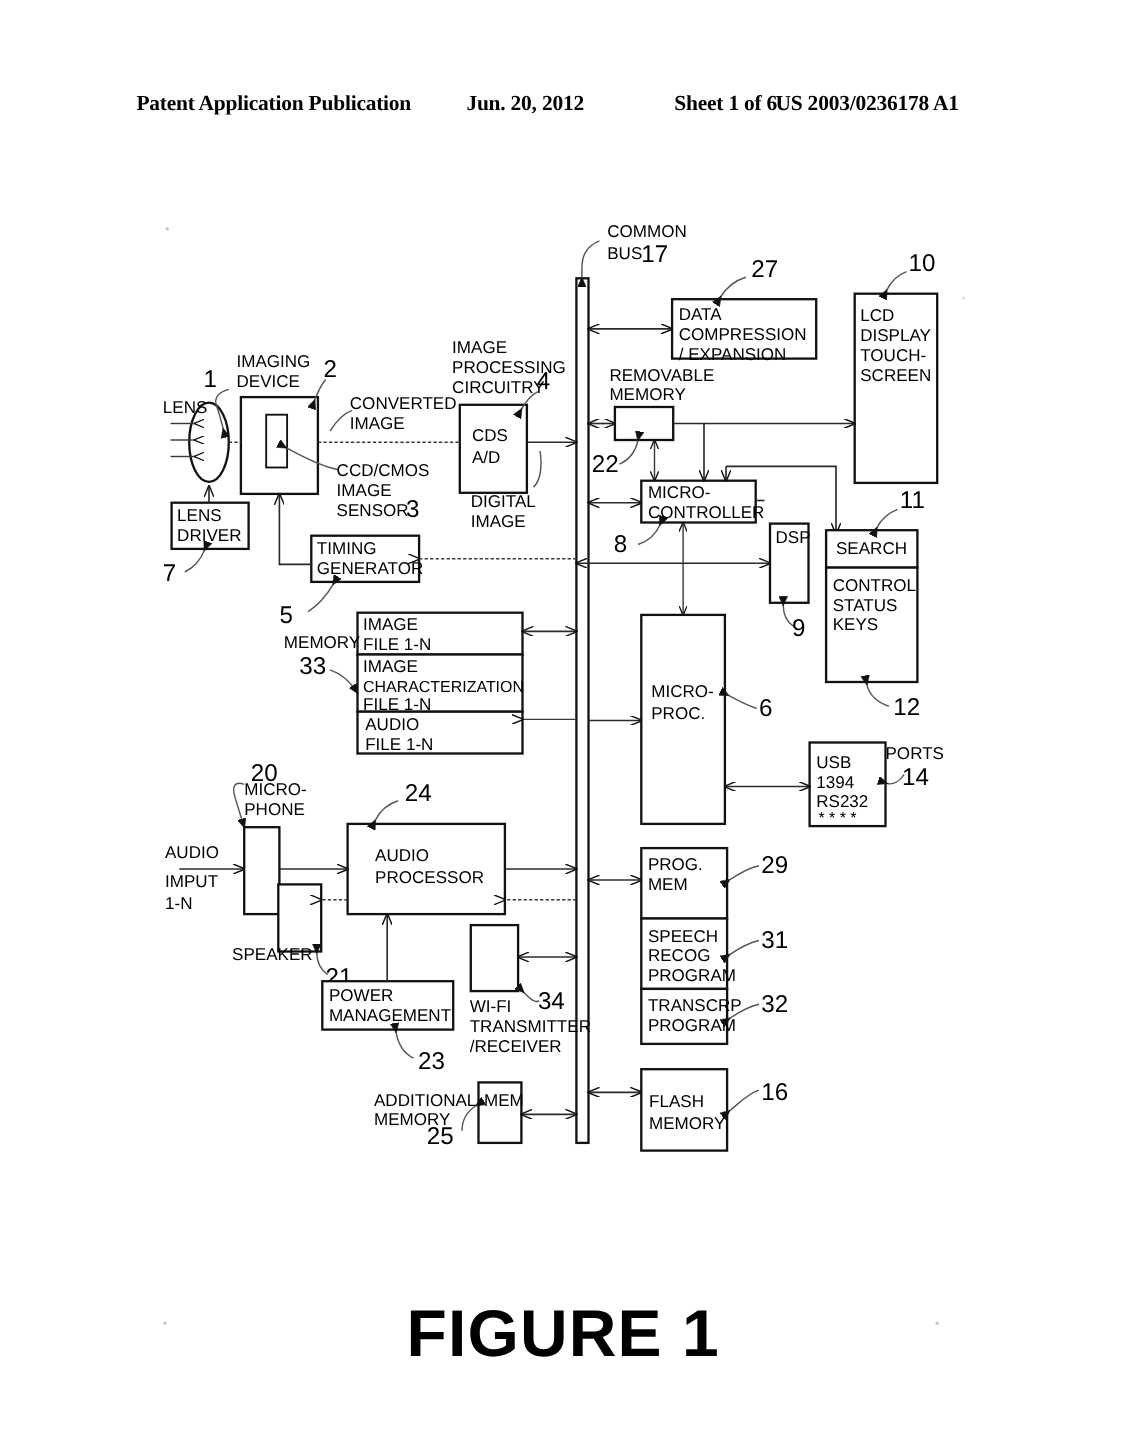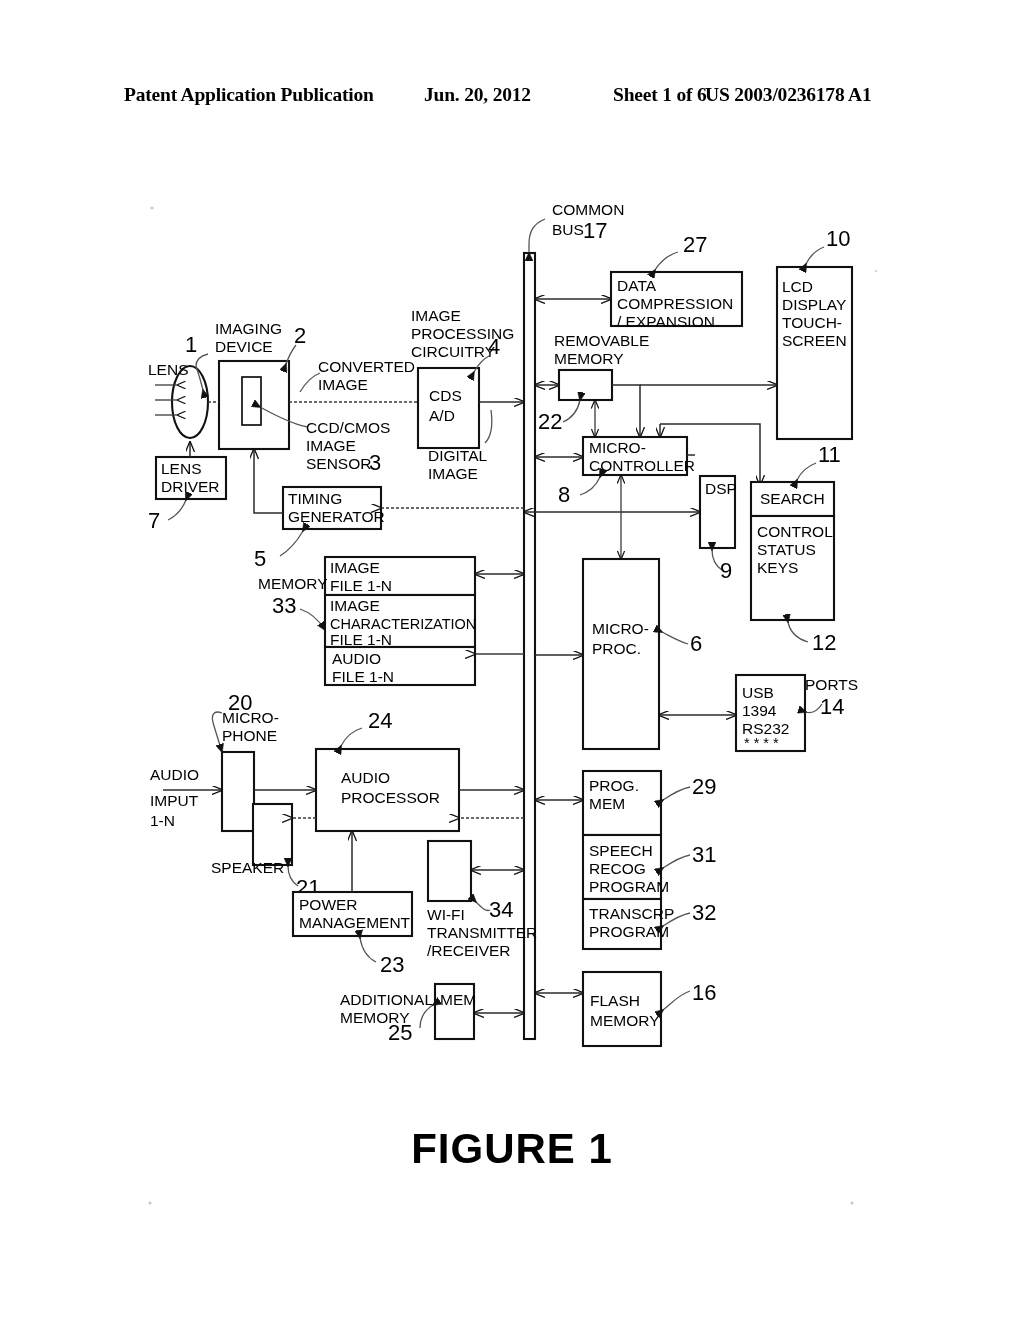--- a/index.html
+++ b/index.html
@@ -41,26 +41,26 @@
     width: 1024px;
     height: 1320px;
     text-align: right;
   }
   #figure svg { display: block; }
 
   
   #figure-caption {
     position: absolute;
     left: 0;
-    top: 1125px;
+    top: 1178px;
     width: 1024px;
     text-align: center;
     font-family: "Liberation Sans", sans-serif;
     font-weight: bold;
-    font-size: 42px;
+    font-size: 60px;
     letter-spacing: 1px;
   }
 </style>
 </head>
 <body>
 
 <div id="pub-header">
   <span class="h-left">Patent Application Publication</span>
   <span class="h-date">Jun. 20, 2012</span>
   <span class="h-sheet">Sheet 1 of 6</span>

